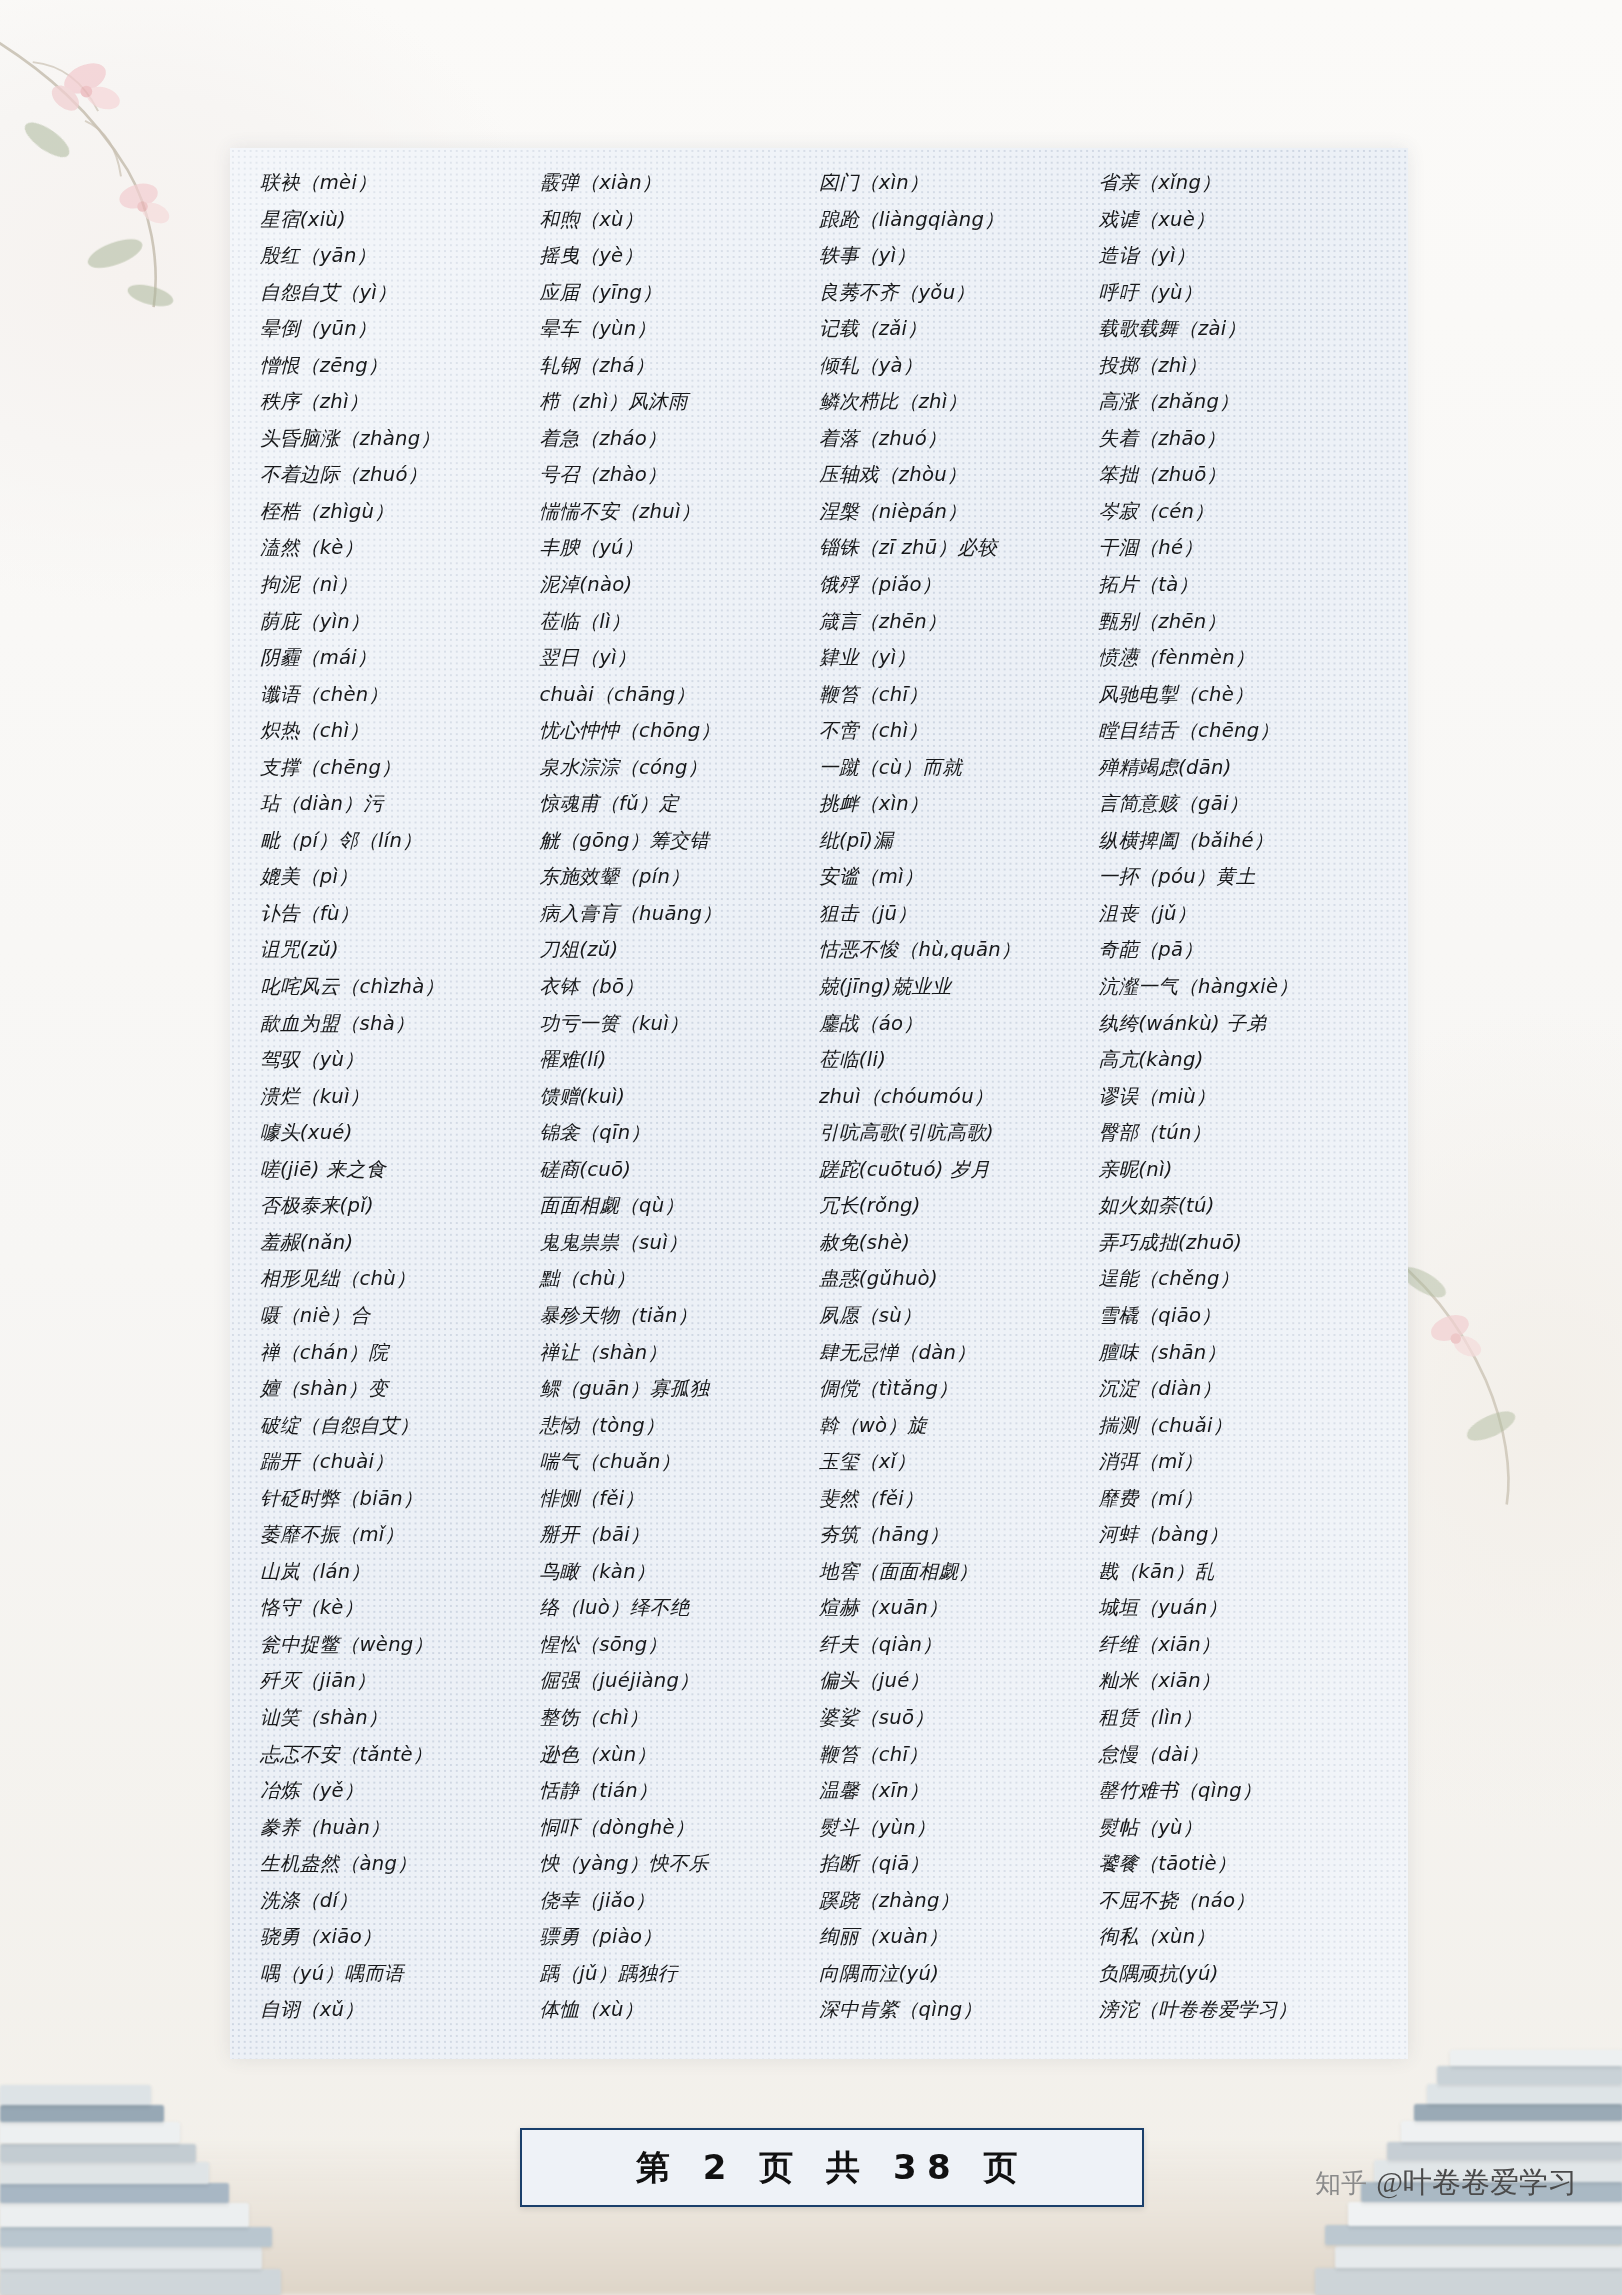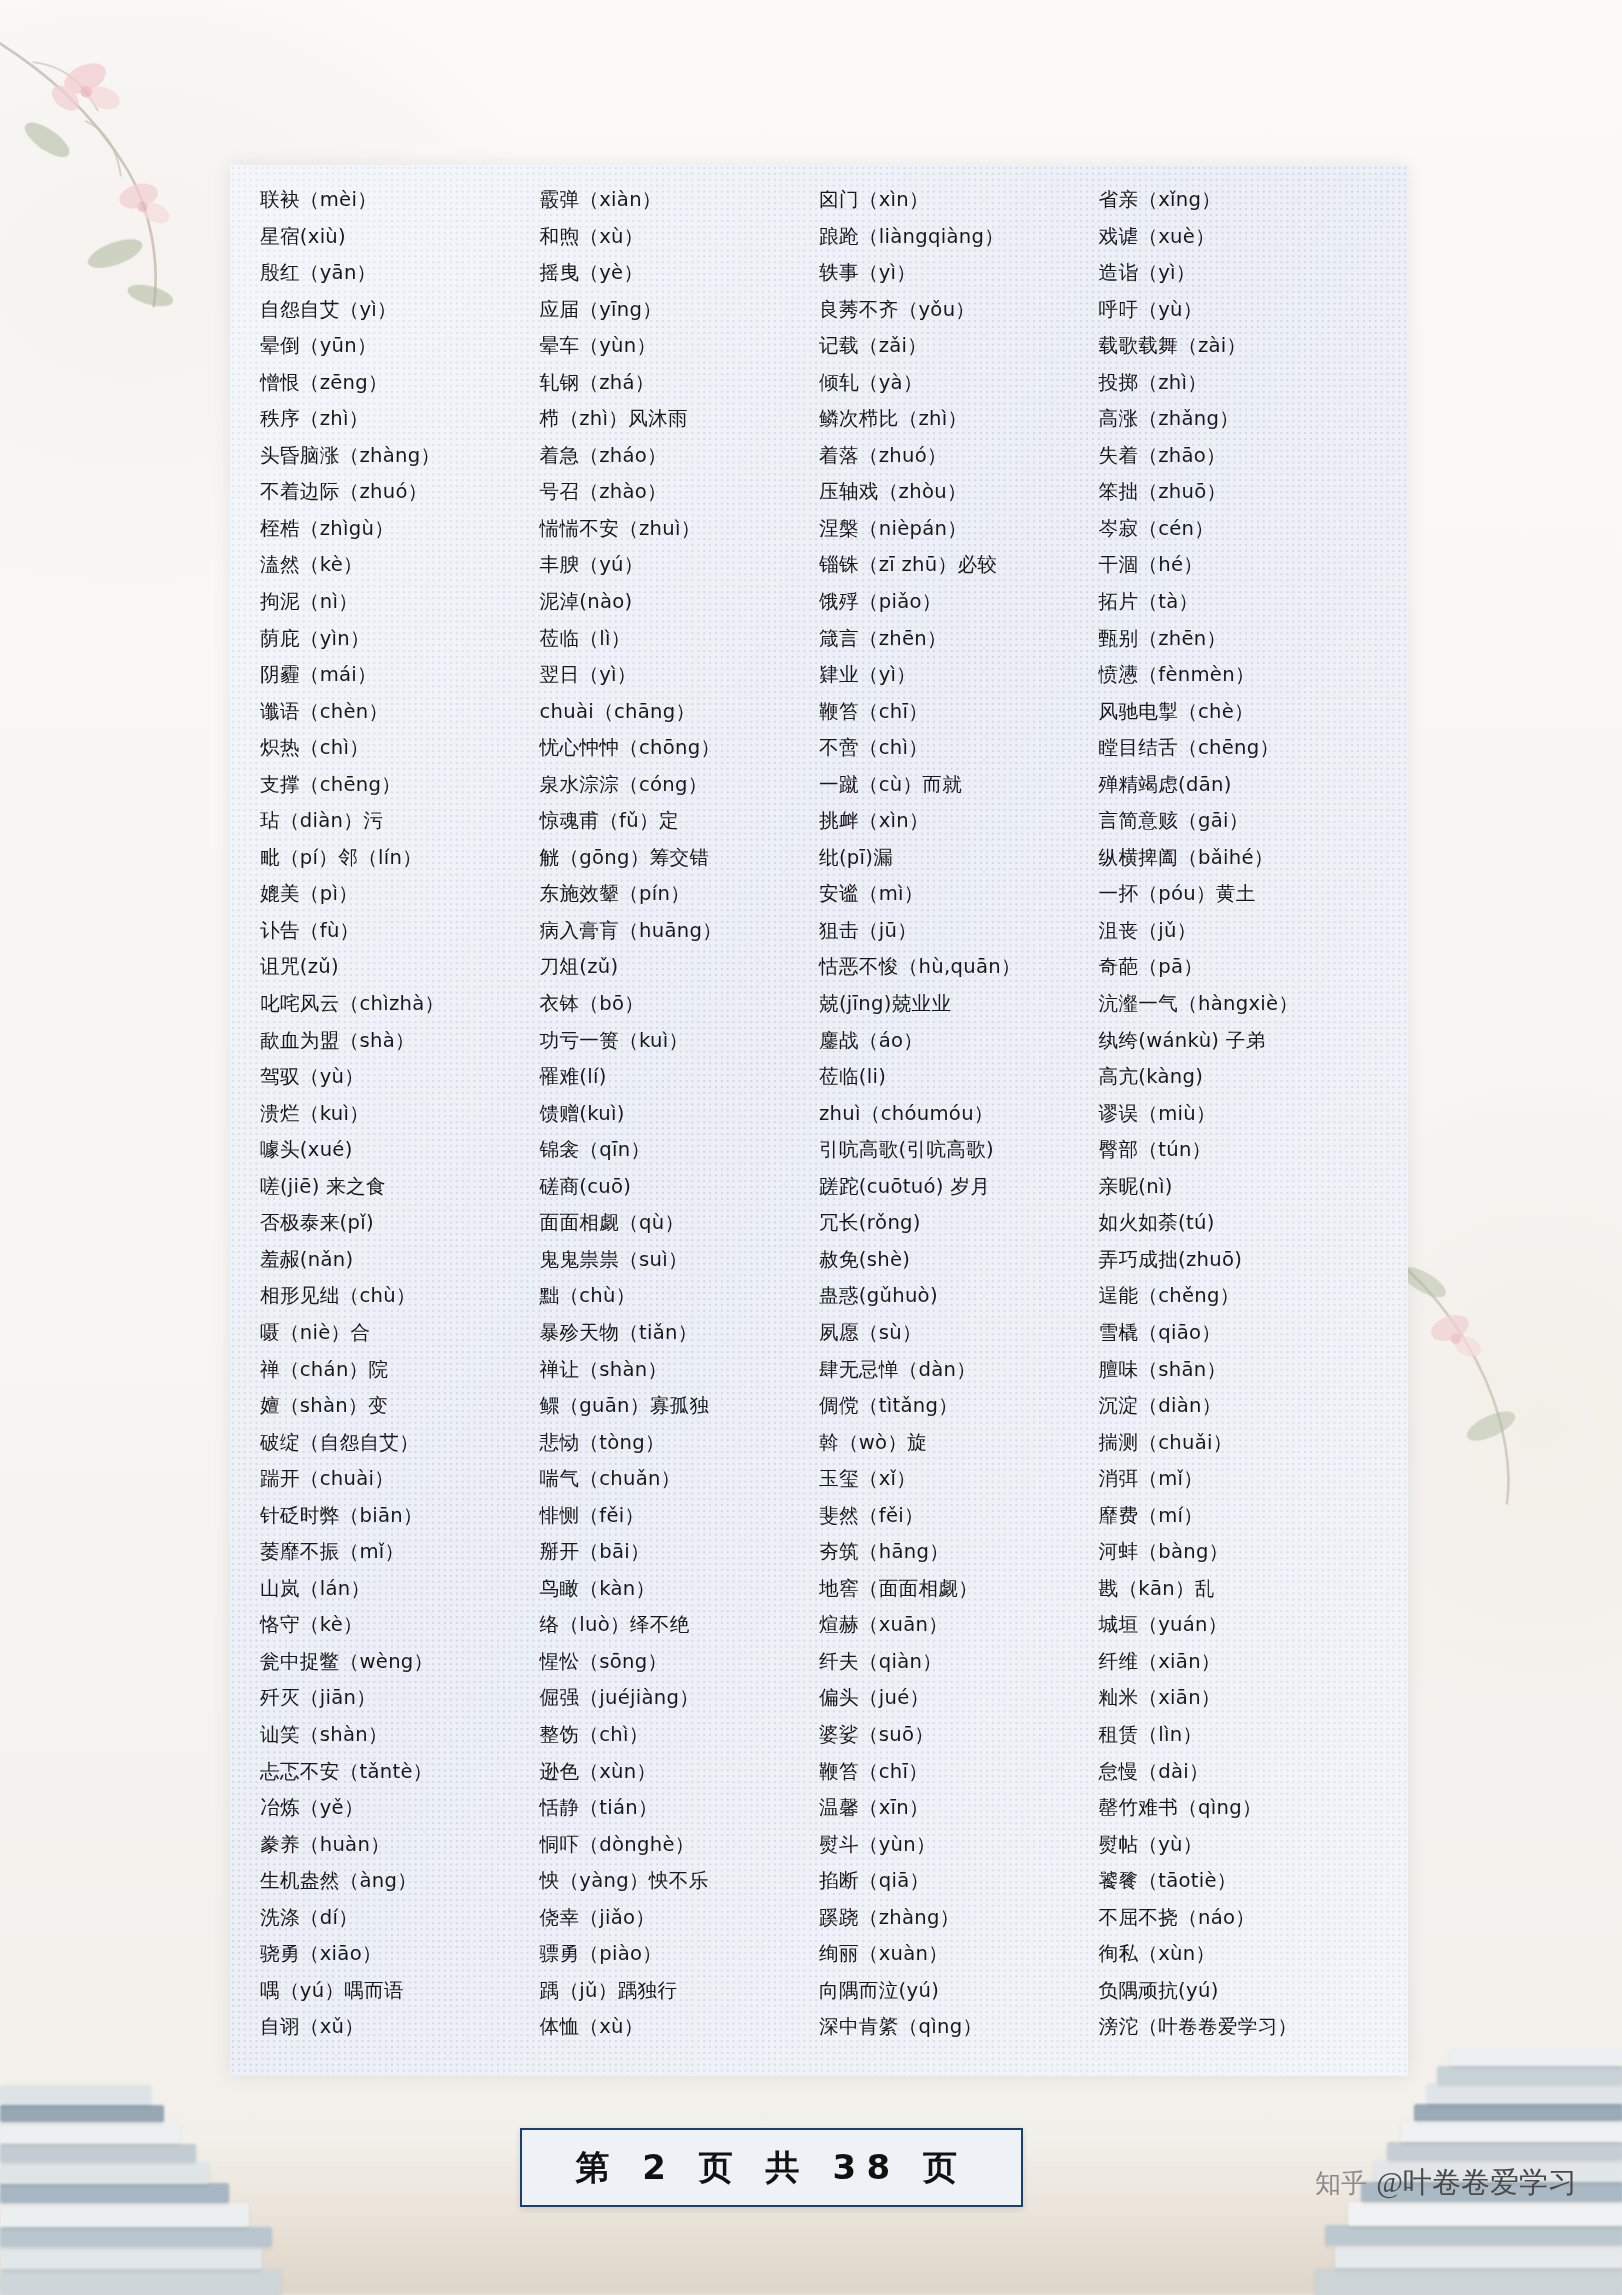--- a/index.html
+++ b/index.html
@@ -78,28 +78,29 @@
     width: 216px;
     height: 281px;
     opacity: .8;
     transform: scaleX(-1);
   }
 
   
   .sheet {
     position: absolute;
     left: 230px;
-    top: 165px;
+    top: 148px;
     width: 1178px;
     height: 1911px;
     background-color: #e9eef5;
     background-image:
       radial-gradient(rgba(120,140,170,.30) 0.7px, rgba(0,0,0,0) 0.8px);
     background-size: 5.9px 5.9px;
     box-shadow: 0 0 17px rgba(60,70,90,.10);
+    font-style: italic;
   }
   .sheet::after {
     content: "";
     position: absolute;
     inset: 0;
     background: linear-gradient(120deg, rgba(255,255,255,.50) 0%, rgba(255,255,255,.12) 45%, rgba(255,255,255,.42) 100%);
     pointer-events: none;
   }
 
   .columns {
@@ -123,21 +124,21 @@
     white-space: nowrap;
     letter-spacing: 0.3px;
     font-family: "DejaVu Sans", "Liberation Sans", sans-serif;
   }
 
   
   .page-box {
     position: absolute;
     left: 520px;
     top: 2128px;
-    width: 503px;
+    width: 624px;
     height: 79px;
     background: #eef2f7;
     border: 2.6px solid #1a3f6b;
     box-sizing: border-box;
     display: flex;
     align-items: center;
     justify-content: center;
     box-shadow: 0 2px 6.5px rgba(0,0,0,.12);
   }
   .page-box span {

